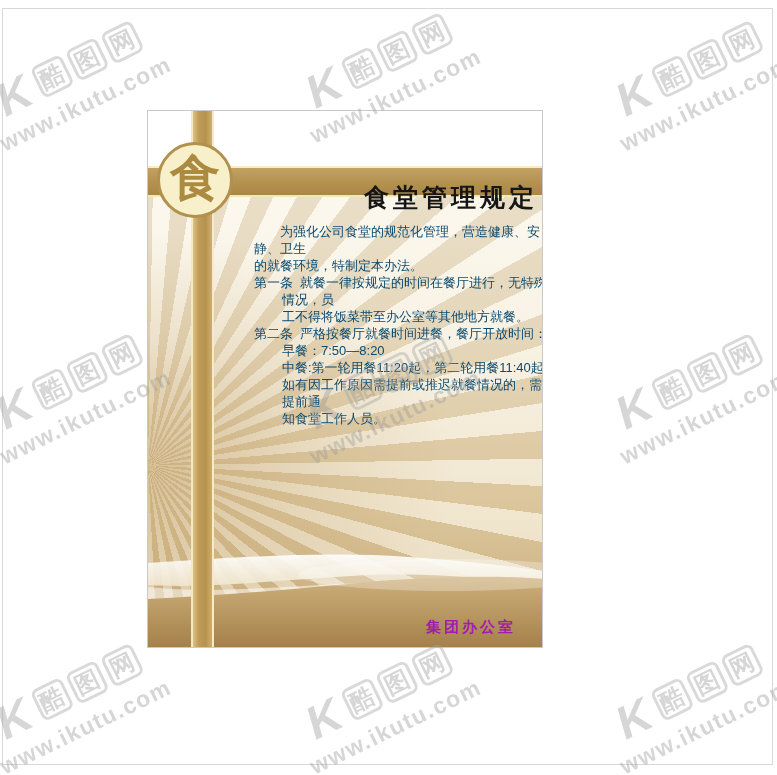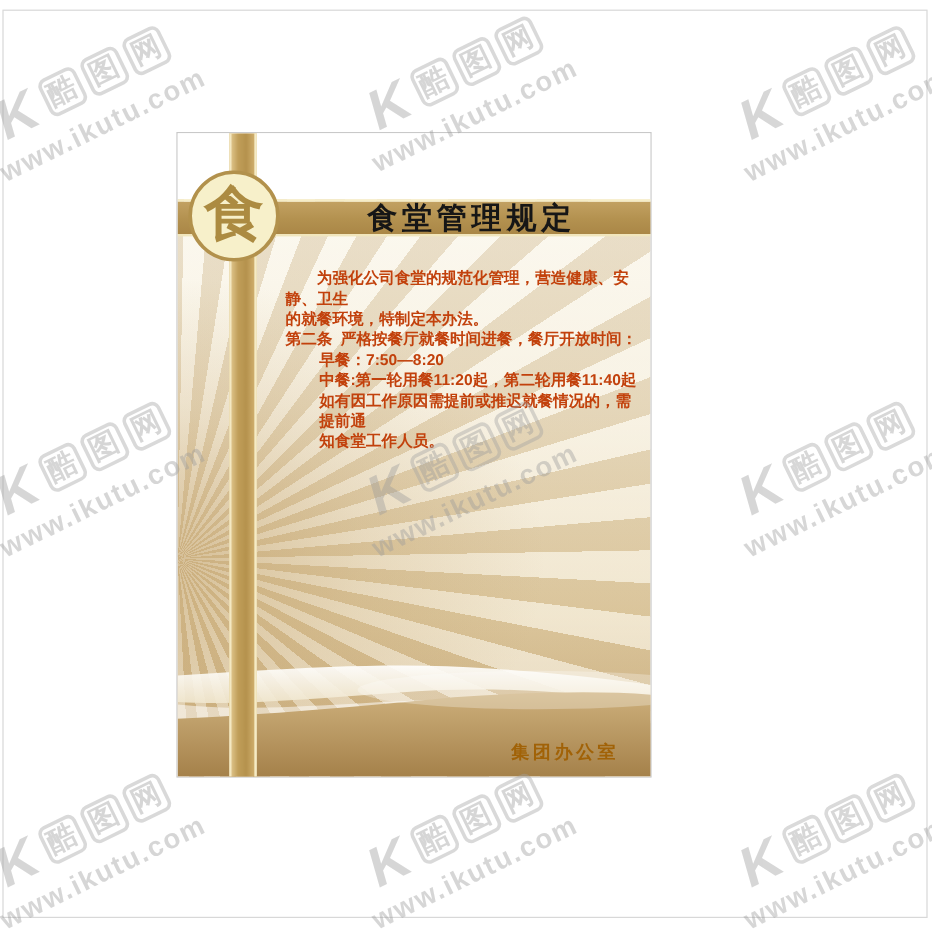--- a/index.html
+++ b/index.html
@@ -31,43 +31,43 @@
     background:linear-gradient(90deg,#dcc186 0%,#bf9d58 30%,#b5924d 65%,#cfae6d 100%);
     border-left:2px solid rgba(250,243,210,0.85);
     border-right:2px solid rgba(250,243,210,0.85);
   }
   .band{
     position:absolute;left:0;top:55px;width:396px;height:31px;
     background:linear-gradient(180deg,#c2a162 0%,#b3914f 55%,#aa8747 100%);
     border-top:2px solid #f6edc7;border-bottom:2px solid #f1e6bd;
   }
   .poster-title{
-    position:absolute;left:100px;top:57px;width:290px;height:29px;
-    text-align:center;font-size:25px;line-height:29px;font-weight:900;
+    position:absolute;left:100px;top:72px;width:290px;height:29px;
+    text-align:right;font-size:25px;line-height:29px;font-weight:900;
     letter-spacing:4px;color:#161616;white-space:nowrap;
   }
   .badge{
     position:absolute;left:9px;top:31px;width:76px;height:76px;border-radius:50%;
     background:#f7f0ca;border:3px solid #b2914c;
     display:flex;align-items:center;justify-content:center;
   }
   .badge-char{
     font-family:"Liberation Serif",serif;font-weight:700;font-size:50px;
     color:#ac8b41;line-height:1;transform:translateY(-2px);
   }
   .content{
-    position:absolute;left:90px;top:112px;width:300px;
-    font-size:13px;line-height:17px;font-weight:700;color:#c2410c;
+    position:absolute;left:106px;top:112px;width:300px;
+    font-size:13px;line-height:17px;font-weight:400;color:#0c4a6e;
   }
   .intro{white-space:pre-line;text-indent:2em;margin:0 0 0 0;}
   .article{white-space:pre-line;padding-left:28px;text-indent:-28px;}
   .article .label{margin-right:7px;}
   .signature{
     position:absolute;right:26px;bottom:10px;
-    font-size:15px;font-weight:700;letter-spacing:3px;color:#a16207;white-space:nowrap;
+    font-size:15px;font-weight:700;letter-spacing:3px;color:#a21caf;white-space:nowrap;
   }
   
   .wm-tile{
     position:absolute;width:260px;height:150px;opacity:0.40;z-index:40;
     display:flex;flex-direction:column;align-items:center;justify-content:center;
     transform:rotate(-26deg);color:#9b9b9b;pointer-events:none;
   }
   .wm-row{display:flex;align-items:center;gap:5px;}
   .wm-k{font-size:46px;font-weight:900;line-height:1;transform:skewX(-10deg);margin-right:3px;}
   .wm-box{
@@ -111,20 +111,22 @@
     <div class="poster-title">食堂管理规定</div>
 
     <div class="badge">
       <span class="badge-char">食</span>
     </div>
 
     <div class="content">
       <p class="intro">为强化公司食堂的规范化管理，营造健康、安静、卫生
 的就餐环境，特制定本办法。</p>
       <div id="articles">
+          <div class="article"><span class="label">第一条</span>就餐一律按规定的时间在餐厅进行，无特殊情况，员
+工不得将饭菜带至办公室等其他地方就餐。</div>
           <div class="article"><span class="label">第二条</span>严格按餐厅就餐时间进餐，餐厅开放时间：
 早餐：7:50—8:20
 中餐:第一轮用餐11:20起，第二轮用餐11:40起
 如有因工作原因需提前或推迟就餐情况的，需提前通
 知食堂工作人员。</div>
         </div>
     </div>
 
     <div class="signature">集团办公室</div>
   </div>

